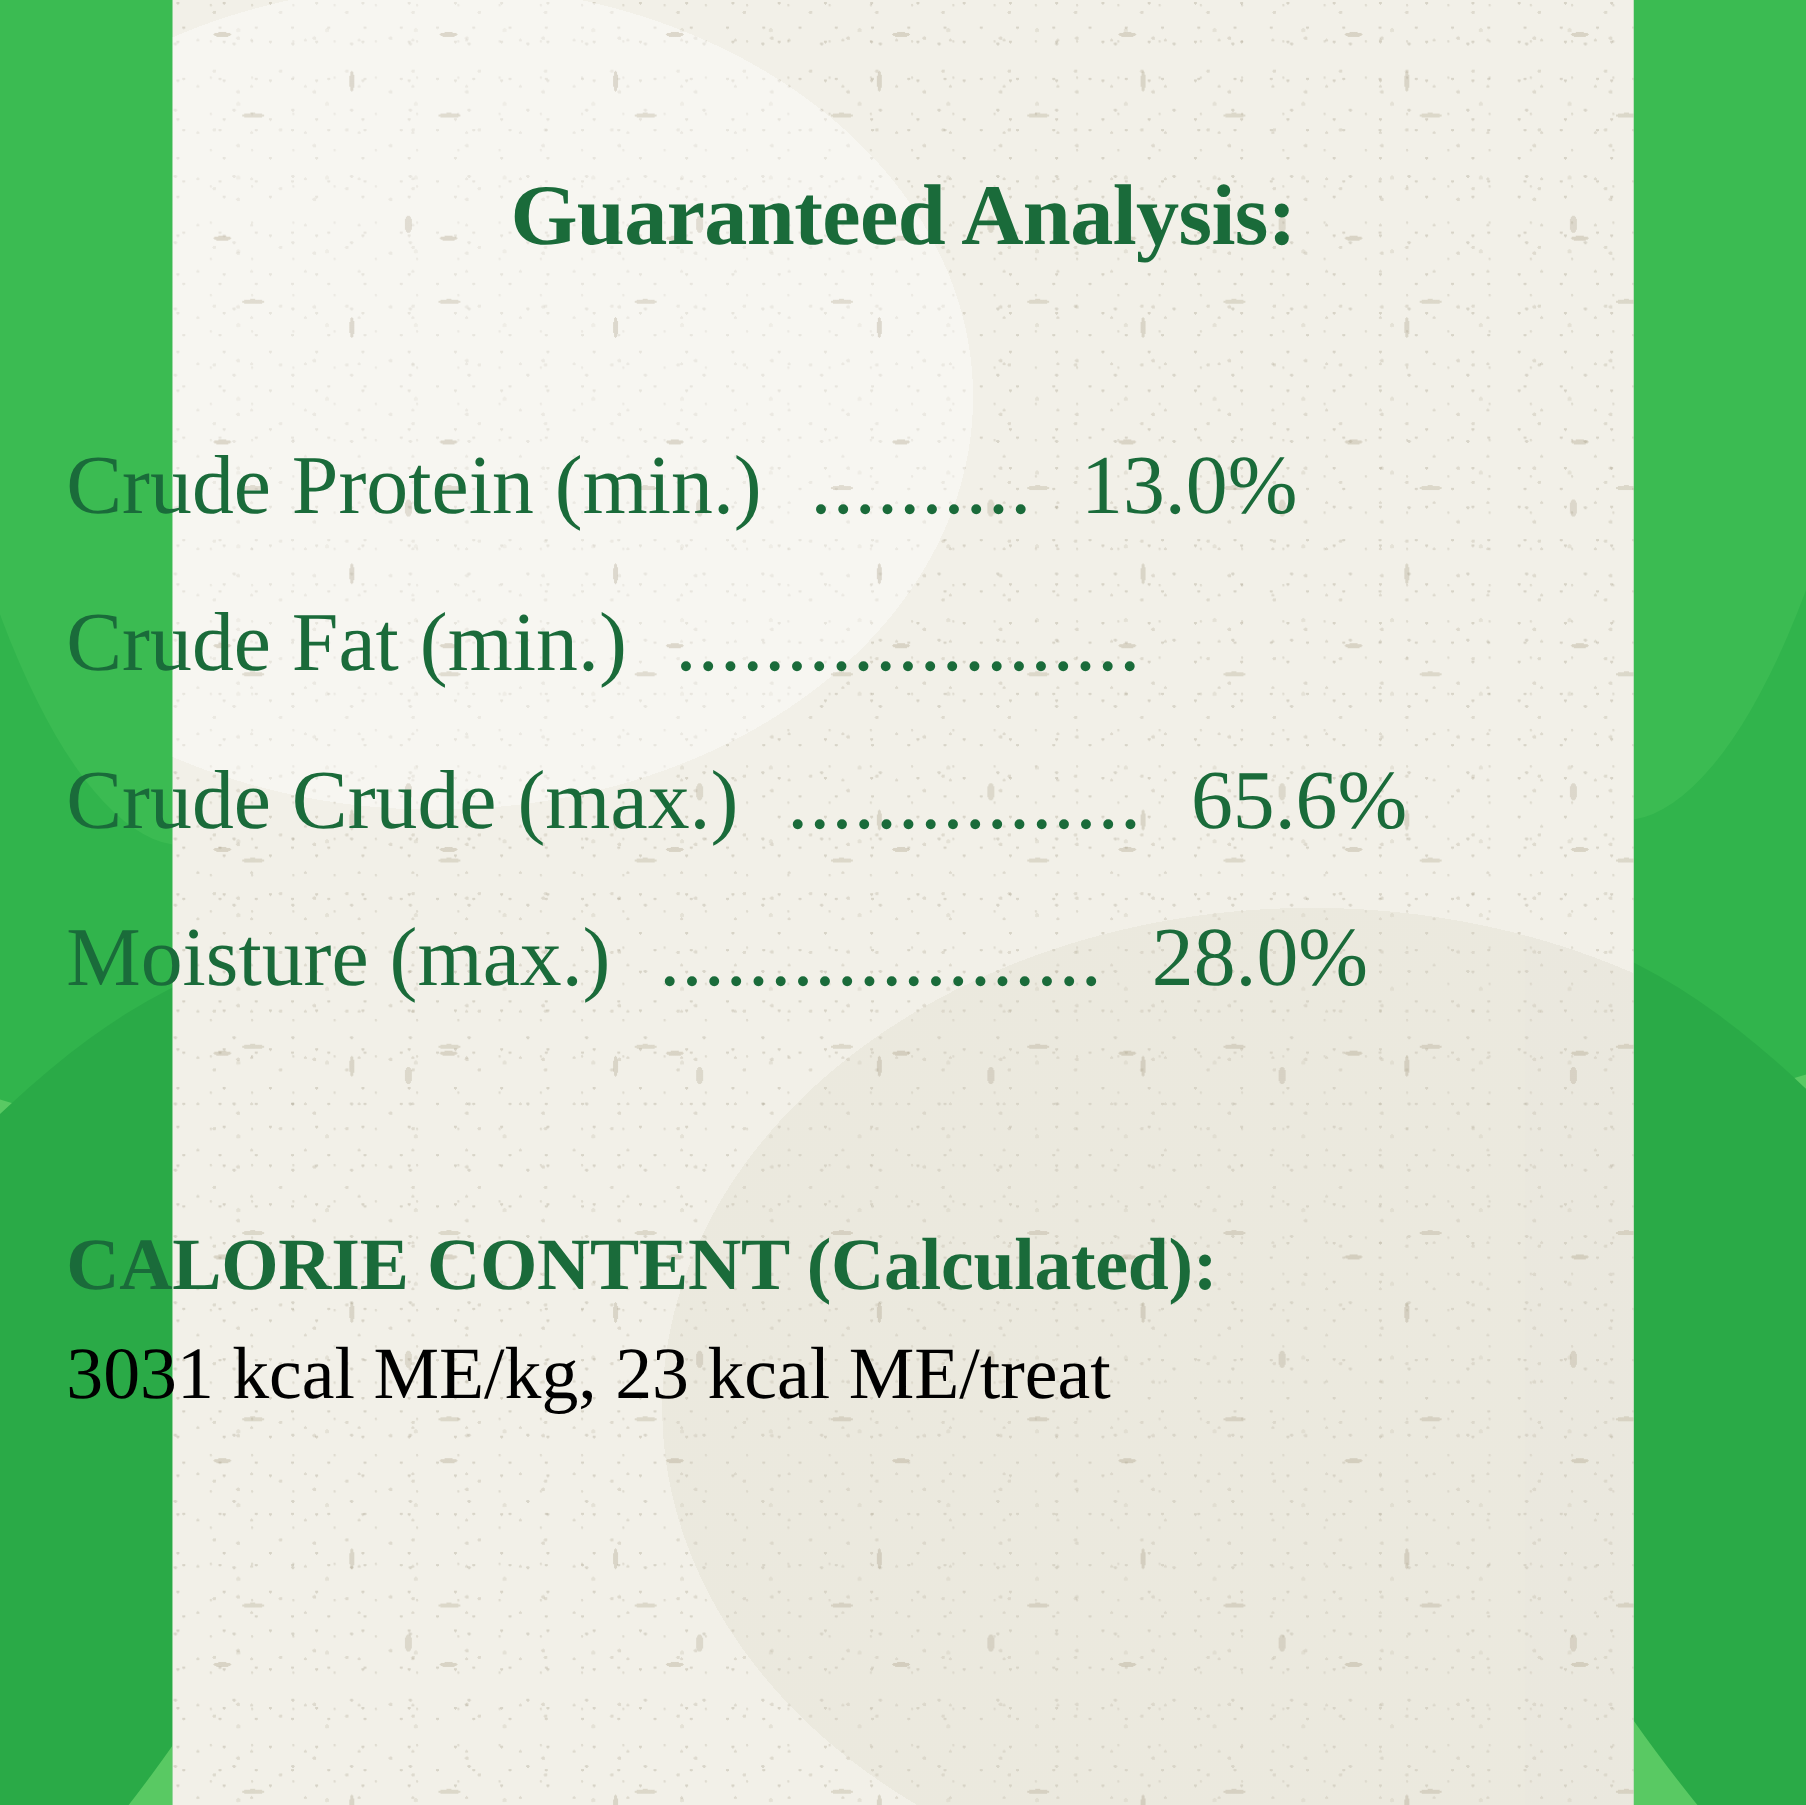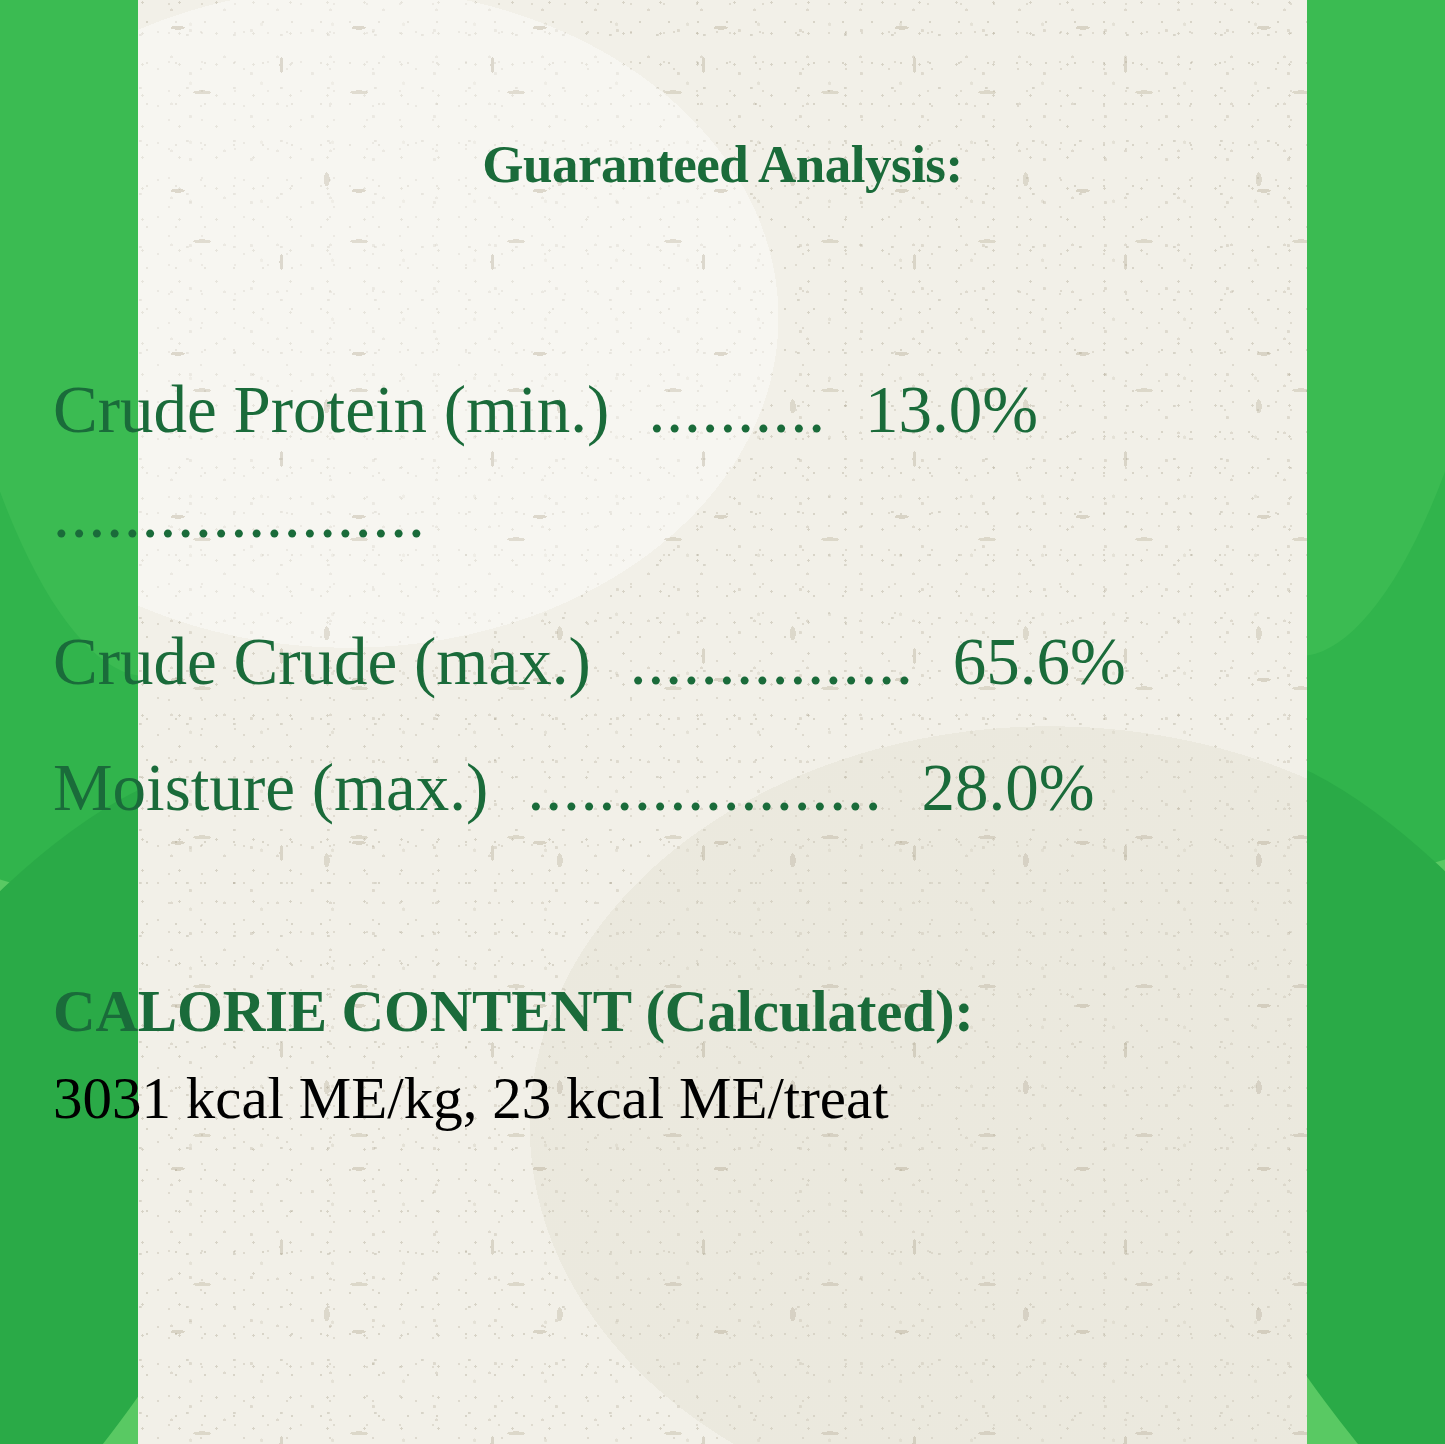--- a/index.html
+++ b/index.html
@@ -108,21 +108,21 @@
     z-index: 5;
     color: #1A6B3A;
   }
 
   #title {
     position: absolute;
     left: 0;
     right: 0;
     top: 138px;
     text-align: center;
-    font-size: 53px;
+    font-size: 69px;
     font-weight: bold;
     letter-spacing: -0.5px;
     line-height: 1;
     color: #1A6B3A;
   }
 
   #analysis {
     position: absolute;
     left: 53px;          
     width: 1053px;       
@@ -138,21 +138,21 @@
     white-space: nowrap;
     color: #1A6B3A;
     gap: 39px;
   }
   .a-label   { flex: 0 0 auto; }
   .a-leaders {
     flex: 0 0 auto;
     overflow: hidden;
     letter-spacing: 1px;
   }
-  .a-value   { flex: 0 0 auto; margin-top: 21px; }
+  .a-value   { flex: 0 0 auto; }
 
   #calorie {
     position: absolute;
     left: 53px;
     width: 1060px;
     top: 982px;
     font-family: Liberation Serif, serif;
   }
   #calorie-heading {
     font-size: 59px;
@@ -204,20 +204,21 @@
 
     <div id="analysis">
 
       <div class="a-row">
         <span class="a-label">Crude Protein (min.)</span>
         <span class="a-leaders">..........</span>
         <span class="a-value">13.0%</span>
       </div>
 
       <div class="a-row">
+        <span class="a-label">Crude Fat (min.)</span>
         <span class="a-leaders">.....................</span>
       </div>
 
       <div class="a-row">
         <span class="a-label">Crude Crude (max.)</span>
         <span class="a-leaders">................</span>
         <span class="a-value">65.6%</span>
       </div>
 
       <div class="a-row">

